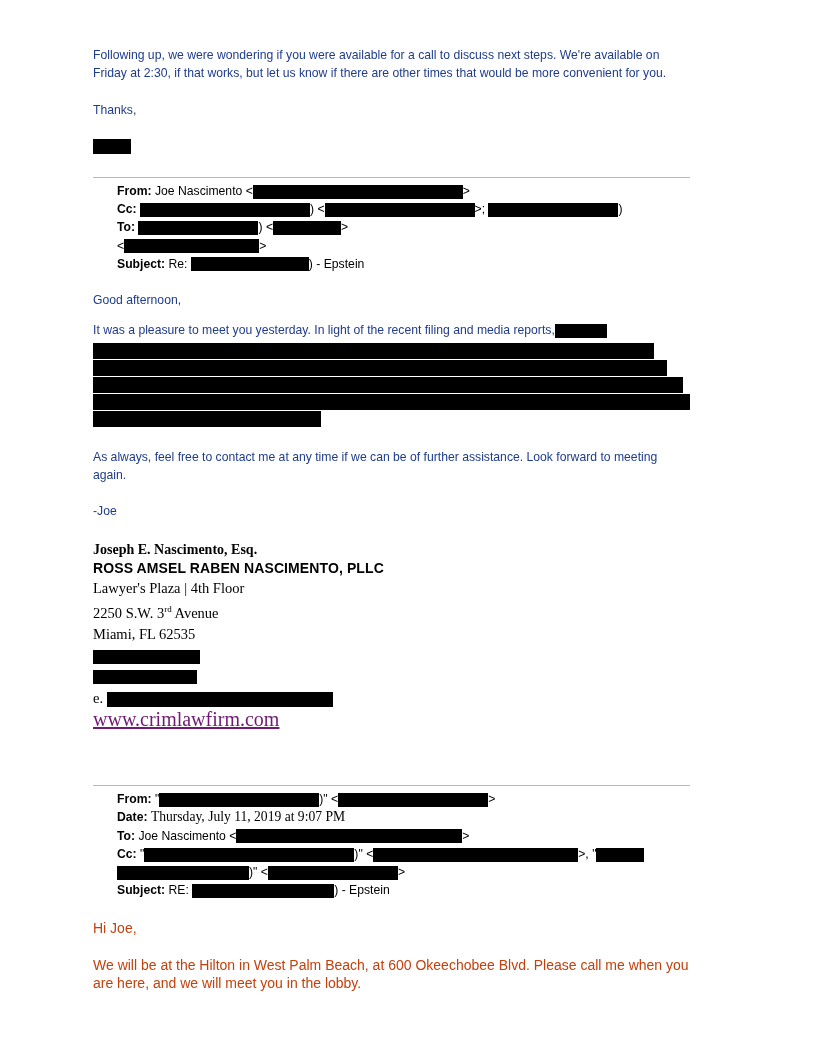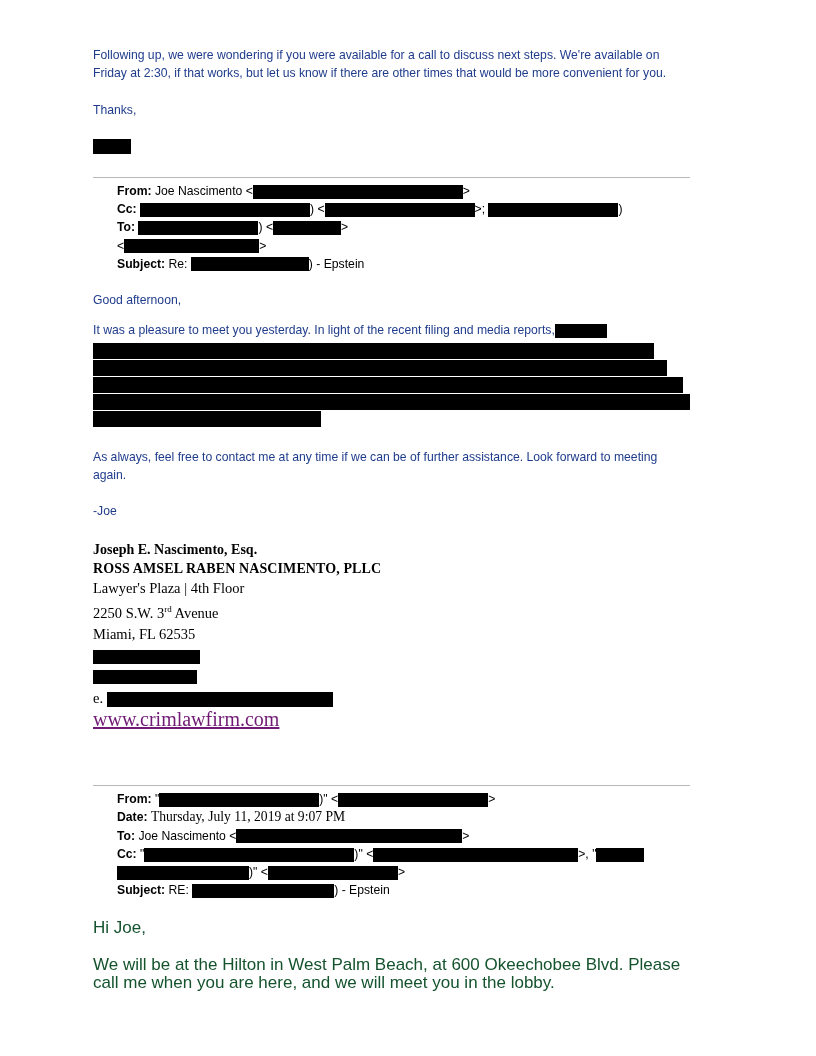--- a/index.html
+++ b/index.html
@@ -69,42 +69,42 @@
   .serif {
     font-family: "Liberation Serif", serif;
   }
   .sig-name {
     font-family: "Liberation Serif", serif;
     font-weight: bold;
     font-size: 14px;
     line-height: 19px;
   }
   .sig-firm {
-    font-family: Liberation Serif, serif;
+    font-family: Liberation Sans, sans-serif;
     font-weight: bold;
     font-size: 14px;
     line-height: 19px;
     letter-spacing: 0.1px;
   }
   .sig-line {
     font-family: "Liberation Serif", serif;
     font-size: 14.5px;
     line-height: 21px;
   }
   sup { font-size: 9px; vertical-align: super; }
   .link {
     color: #701a75;
     text-decoration: underline;
     font-family: "Liberation Serif", serif;
     font-size: 20px;
     line-height: 21px;
   }
   .blue-body {
-    color: #14532d;
-    font-size: 17px;
+    color: #c2410c;
+    font-size: 14px;
     line-height: 18.3px;
   }
   .inline-wrap { line-height: 18.3px; }
 </style>
 </head>
 <body>
 
 <div class="page">
   <div class="content">
 

